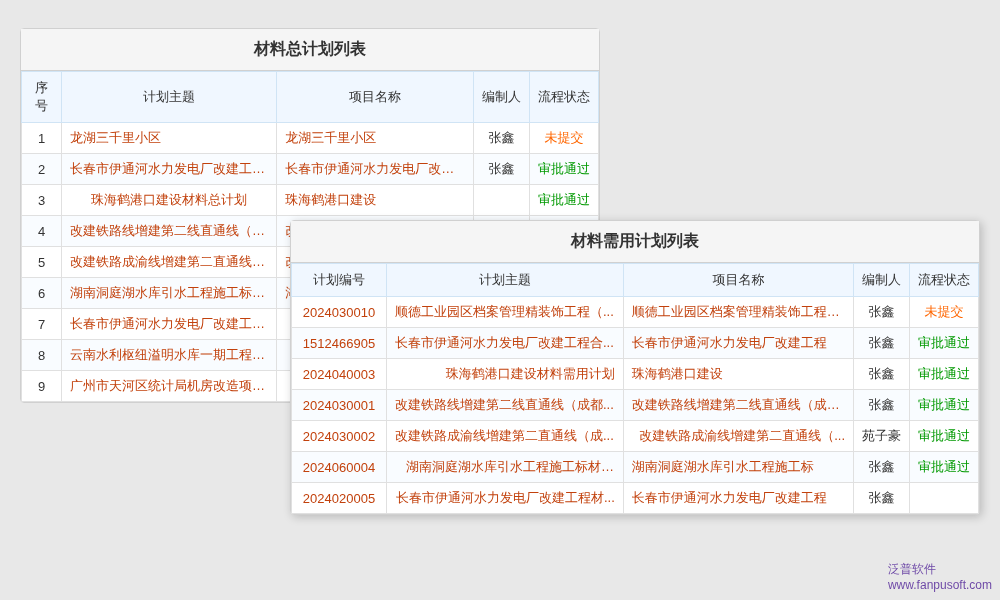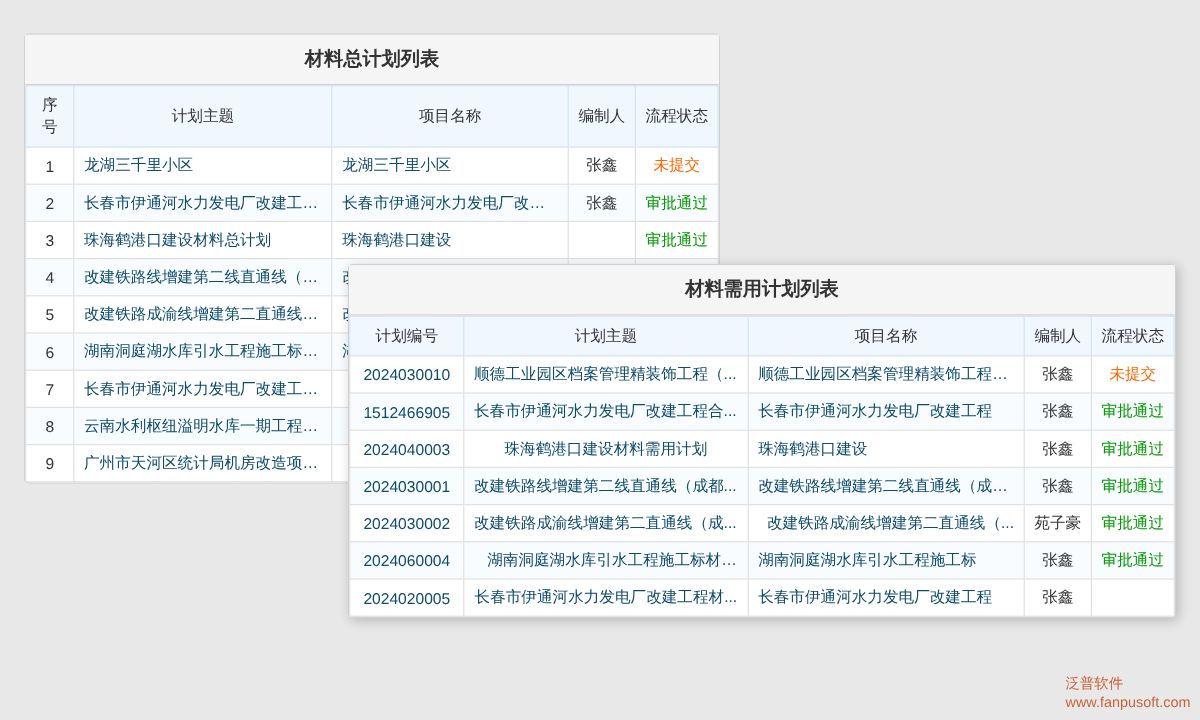--- a/index.html
+++ b/index.html
@@ -53,21 +53,21 @@
       overflow: hidden;
       text-overflow: ellipsis;
       max-width: 200px;
     }
 
     tbody tr:nth-child(odd) { background: #fff; }
     tbody tr:nth-child(even) { background: #f9fcff; }
 
     .status-not-submitted { color: #ff6600; }
     .status-approved { color: #009900; }
-    .status-link { color: #0c4a6e; cursor: pointer; }
+    .status-link { color: #c2410c; cursor: pointer; }
 
     
     #table1 {
       top: 28px;
       left: 20px;
       width: 580px;
     }
 
     
     #table2 {
@@ -75,21 +75,21 @@
       left: 290px;
       width: 690px;
       box-shadow: 2px 2px 10px rgba(0,0,0,0.2);
       z-index: 10;
     }
 
     .logo-watermark {
       position: absolute;
       bottom: 8px;
       right: 8px;
-      color: #c2410c;
+      color: #4c1d95;
       font-size: 12px;
       opacity: 0.8;
       z-index: 20;
     }
   </style>
 </head>
 <body>
 
 <div class="table-container" id="table1">
   <div class="table-title">材料总计划列表</div>
@@ -113,21 +113,21 @@
     </tr>
         <tr>
       <td>2</td>
       <td style="text-align:left;max-width:175px;overflow:hidden;text-overflow:ellipsis;white-space:nowrap;" class="status-link">长春市伊通河水力发电厂改建工程合同材料...</td>
       <td style="text-align:left;max-width:160px;overflow:hidden;text-overflow:ellipsis;white-space:nowrap;" class="status-link">长春市伊通河水力发电厂改建工程</td>
       <td>张鑫</td>
       <td class="status-approved">审批通过</td>
     </tr>
         <tr>
       <td>3</td>
-      <td style="text-align:left;max-width:175px;overflow:hidden;text-overflow:ellipsis;white-space:nowrap;" class="status-link">珠海鹤港口建设材料总计划</td>
+      <td style="text-align:center;max-width:175px;overflow:hidden;text-overflow:ellipsis;white-space:nowrap;" class="status-link">珠海鹤港口建设材料总计划</td>
       <td style="text-align:left;max-width:160px;overflow:hidden;text-overflow:ellipsis;white-space:nowrap;" class="status-link">珠海鹤港口建设</td>
       <td></td>
       <td class="status-approved">审批通过</td>
     </tr>
         <tr>
       <td>4</td>
       <td style="text-align:left;max-width:175px;overflow:hidden;text-overflow:ellipsis;white-space:nowrap;" class="status-link">改建铁路线增建第二线直通线（成都-西安）...</td>
       <td style="text-align:left;max-width:160px;overflow:hidden;text-overflow:ellipsis;white-space:nowrap;" class="status-link">改建铁路线增建第二线直通线（...</td>
       <td>薛保丰</td>
       <td class="status-approved">审批通过</td>
@@ -193,21 +193,21 @@
     </tr>
         <tr>
       <td class="status-link">1512466905</td>
       <td style="text-align:left;max-width:180px;overflow:hidden;text-overflow:ellipsis;white-space:nowrap;" class="status-link">长春市伊通河水力发电厂改建工程合...</td>
       <td style="text-align:left;max-width:175px;overflow:hidden;text-overflow:ellipsis;white-space:nowrap;" class="status-link">长春市伊通河水力发电厂改建工程</td>
       <td>张鑫</td>
       <td class="status-approved">审批通过</td>
     </tr>
         <tr>
       <td class="status-link">2024040003</td>
-      <td style="text-align:center;max-width:180px;overflow:hidden;text-overflow:ellipsis;white-space:nowrap;" class="status-link">珠海鹤港口建设材料需用计划</td>
+      <td style="text-align:right;max-width:180px;overflow:hidden;text-overflow:ellipsis;white-space:nowrap;" class="status-link">珠海鹤港口建设材料需用计划</td>
       <td style="text-align:left;max-width:175px;overflow:hidden;text-overflow:ellipsis;white-space:nowrap;" class="status-link">珠海鹤港口建设</td>
       <td>张鑫</td>
       <td class="status-approved">审批通过</td>
     </tr>
         <tr>
       <td class="status-link">2024030001</td>
       <td style="text-align:left;max-width:180px;overflow:hidden;text-overflow:ellipsis;white-space:nowrap;" class="status-link">改建铁路线增建第二线直通线（成都...</td>
       <td style="text-align:left;max-width:175px;overflow:hidden;text-overflow:ellipsis;white-space:nowrap;" class="status-link">改建铁路线增建第二线直通线（成都...</td>
       <td>张鑫</td>
       <td class="status-approved">审批通过</td>
@@ -221,21 +221,21 @@
     </tr>
         <tr>
       <td class="status-link">2024060004</td>
       <td style="text-align:right;max-width:180px;overflow:hidden;text-overflow:ellipsis;white-space:nowrap;padding-left:19px;" class="status-link">湖南洞庭湖水库引水工程施工标材料...</td>
       <td style="text-align:left;max-width:175px;overflow:hidden;text-overflow:ellipsis;white-space:nowrap;" class="status-link">湖南洞庭湖水库引水工程施工标</td>
       <td>张鑫</td>
       <td class="status-approved">审批通过</td>
     </tr>
         <tr>
       <td class="status-link">2024020005</td>
-      <td style="text-align:center;max-width:180px;overflow:hidden;text-overflow:ellipsis;white-space:nowrap;" class="status-link">长春市伊通河水力发电厂改建工程材...</td>
+      <td style="text-align:right;max-width:180px;overflow:hidden;text-overflow:ellipsis;white-space:nowrap;" class="status-link">长春市伊通河水力发电厂改建工程材...</td>
       <td style="text-align:left;max-width:175px;overflow:hidden;text-overflow:ellipsis;white-space:nowrap;" class="status-link">长春市伊通河水力发电厂改建工程</td>
       <td>张鑫</td>
       <td class=""></td>
     </tr>
       </tbody>
   </table>
 </div>
 
 <div class="logo-watermark">
   <span>泛普软件</span><br>

